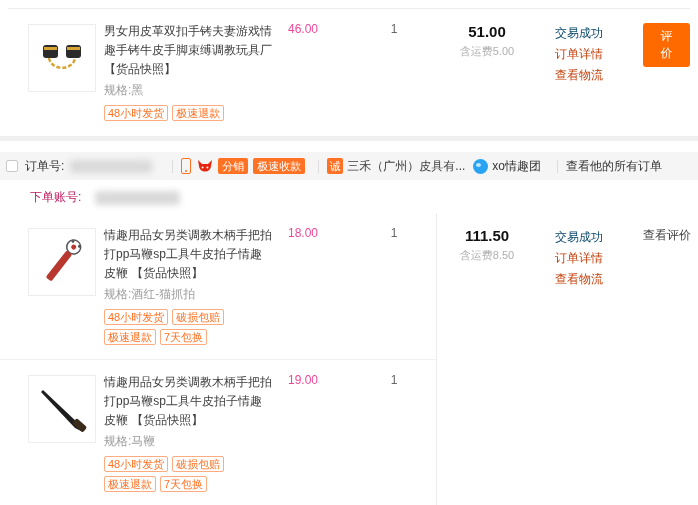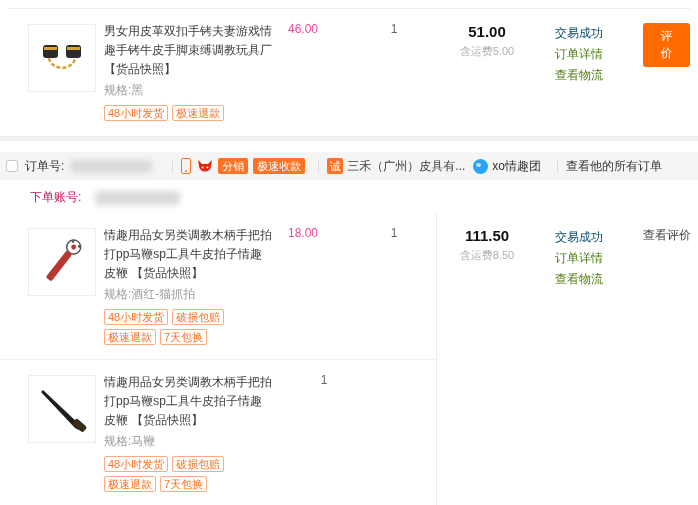--- a/index.html
+++ b/index.html
@@ -24,21 +24,21 @@
              margin:4px 4px 0 0; white-space:nowrap; }
   .c-price { width:56px; flex:0 0 56px; text-align:left; color:#ec4899; margin-left:14px; }
   .c-qty { width:60px; flex:0 0 60px; text-align:center; color:#666; margin-left:20px; }
 
   .right-col { flex:1; display:flex; align-items:flex-start; padding-top:14px; }
   .c-total { width:100px; flex:0 0 100px; text-align:center; }
   .amount { font-size:15px; font-weight:bold; color:#111; line-height:18px; }
   .ship { color:#b0b0b0; font-size:11px; margin-top:3px; }
   .c-status { width:90px; flex:0 0 90px; padding-left:18px; }
   .st-ok { color:#0c4a6e; line-height:21px; }
-  .st-link { display:block; color:#4d7c0f; text-decoration:none; line-height:21px; cursor:pointer; }
+  .st-link { display:block; color:#c2410c; text-decoration:none; line-height:21px; cursor:pointer; }
   .c-action { flex:1; padding-left:16px; }
   .btn-eval { display:inline-block; background:#ff6a00; color:#fff; border:none; border-radius:3px;
               font-size:12px; padding:5px 12px; cursor:pointer; font-family:inherit; }
   .link-plain { color:#3c3c3c; text-decoration:none; cursor:pointer; }
 
   
   .order-partial { margin-top:8px; }
   .order-partial .order-body { border-top:1px solid #ececec; margin:0 8px; min-height:108px; }
   .order-partial .items-col { width:429px; flex:0 0 429px; }
   .order-partial .prow { padding-left:20px; }
@@ -186,20 +186,21 @@
               <rect x="44" y="46" width="14" height="7" rx="2" transform="rotate(42 51 49)" fill="#3a2a1a"></rect>
             </svg>
           </div>
           <div class="c-info">
             <div class="title">情趣用品女另类调教木柄手把拍打pp马鞭sp工具牛皮拍子情趣皮鞭 【货品快照】</div>
             <div class="spec">规格:马鞭</div>
             <div class="badges">
               <span class="badge-o">48小时发货</span><span class="badge-o">破损包赔</span><span class="badge-o">极速退款</span><span class="badge-o">7天包换</span>
             </div>
           </div>
+          <div class="c-price">19.00</div>
           <div class="c-qty">1</div>
         </div>
 
       </div>
 
       <div class="right-col">
         <div class="c-total">
           <div class="amount">111.50</div>
           <div class="ship">含运费8.50</div>
         </div>

